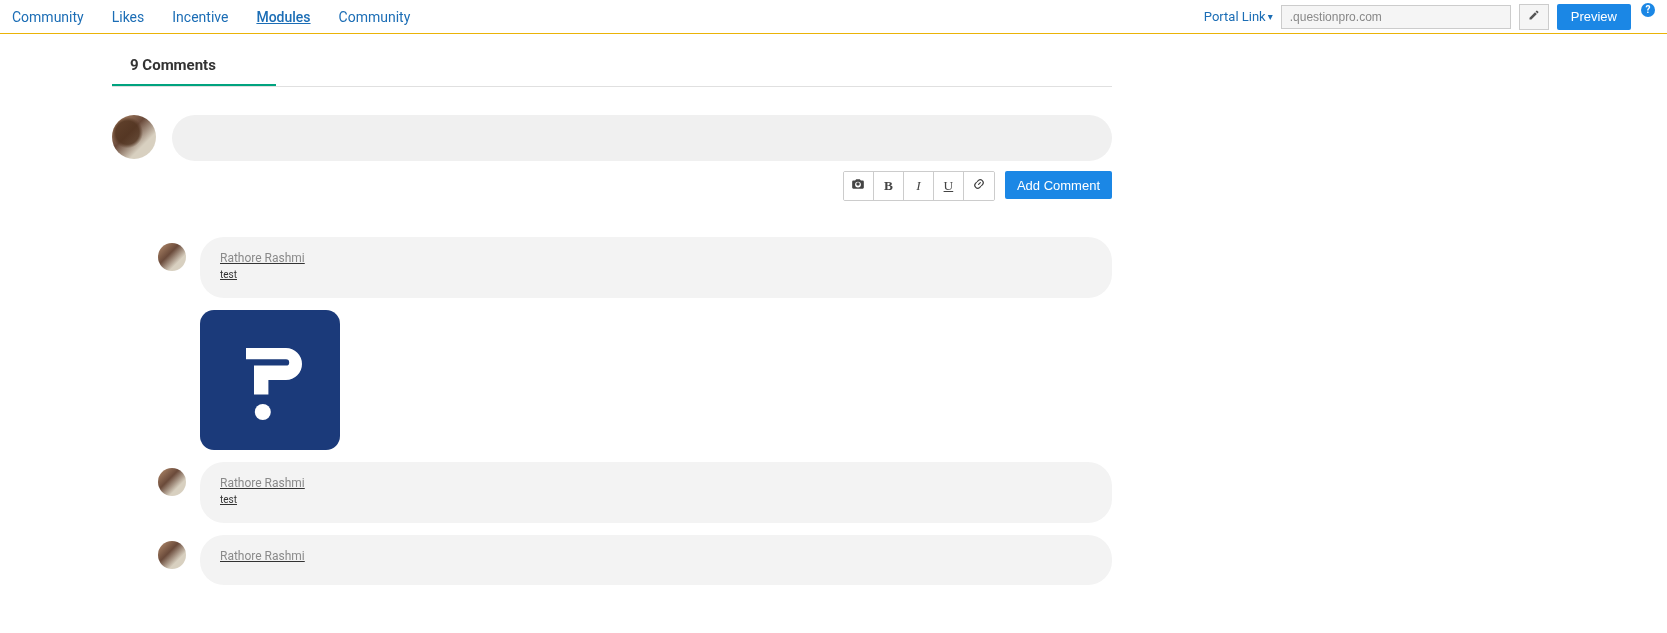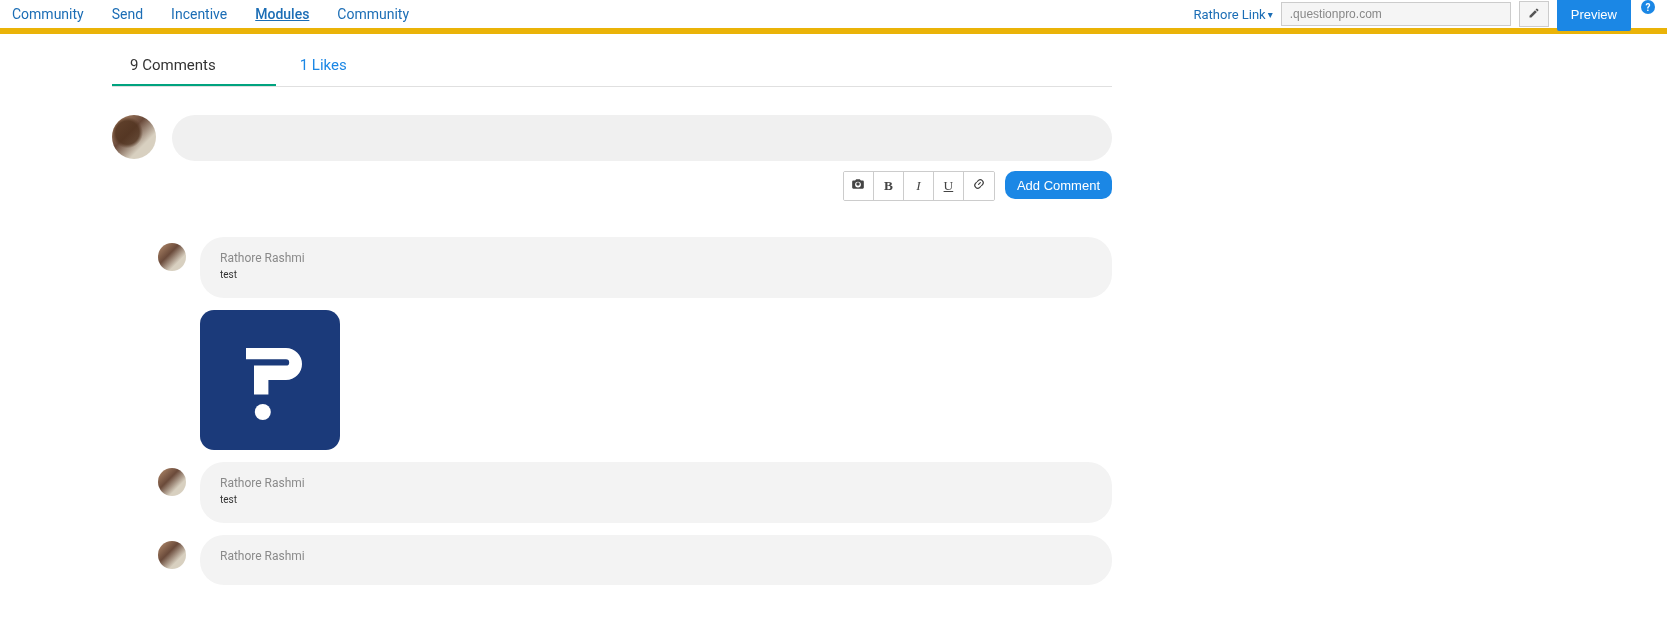--- a/index.html
+++ b/index.html
@@ -2,21 +2,21 @@
 <html><head>
 <meta charset="utf-8">
 <style>
   * { box-sizing: border-box; margin: 0; padding: 0; }
   body { font-family: -apple-system, BlinkMacSystemFont, "Segoe UI", Roboto, Arial, sans-serif; font-size: 14px; color: #333; background: #fff; }
   
   .topbar {
     display: flex;
     align-items: center;
     height: 34px;
-    border-bottom: 6px solid #eab308;
+    border-bottom: 1px solid #eab308;
     padding: 0 12px;
   }
   .nav-left { display: flex; gap: 28px; }
   .nav-item { color: #1b6db5; cursor: pointer; font-size: 14px; }
   .nav-item.active { text-decoration: underline; color: #1b6db5; font-weight: 500; text-align: right; }
   .nav-right { margin-left: auto; display: flex; align-items: center; gap: 8px; }
   .portal-link-label { color: #1b6db5; font-size: 13px; display: inline-flex; align-items: center; gap: 2px; }
   .caret-down-icon { font-size: 10px; color: #1b6db5; }
   .portal-input {
     height: 24px;
@@ -29,21 +29,21 @@
   }
   .edit-btn {
     height: 26px; width: 30px;
     border: 1px solid #ccc;
     background: #f5f5f5;
     display: inline-flex; align-items: center; justify-content: center;
     cursor: pointer;
     color: #555;
   }
   .preview-btn {
-    height: 34px;
+    height: 26px;
     padding: 0 14px;
     background: #1b87e5;
     color: #fff;
     border: none;
     font-size: 13px;
     cursor: pointer;
     border-radius: 2px;
   }
   .help-circle {
     width: 14px; height: 14px; border-radius: 50%;
@@ -54,21 +54,22 @@
   }
 
   .main {
     width: 1000px;
     margin-left: 112px;
     padding-top: 12px;
   }
   .tabs {
     display: flex;
     border-bottom: 1px solid #e0e0e0;
-    gap: 12px;
+    gap: 1px;
+    font-weight: bold;
   }
   .tab {
     padding: 10px 60px 10px 12px;
     font-size: 15px;
     cursor: pointer;
     color: #5a5a5a;
   }
   .tab:first-child { padding-left: 18px; }
   .tab.active {
     border-bottom: 2px solid #00a37f;
@@ -128,26 +129,26 @@
   .fmt-btn:last-child { border-right: none; }
   .fmt-b { font-weight: bold; }
   .fmt-i { font-style: italic; }
   .fmt-u { text-decoration: underline; }
   .add-comment-btn {
     height: 28px;
     padding: 0 12px;
     background: #1b87e5;
     color: #fff;
     border: none;
-    border-radius: 10px;
+    border-radius: 2px;
     font-size: 13px;
     cursor: pointer;
   }
 
-  .comment-list { margin-top: 36px; }
+  .comment-list { margin-top: 36px; text-decoration: underline; }
   .comment-row {
     display: flex;
     gap: 14px;
     margin-bottom: 12px;
     align-items: flex-start;
     margin-left: 46px;
   }
   .avatar-small {
     width: 28px; height: 28px; border-radius: 50%;
     background: linear-gradient(135deg,#b89070 0%, #6a4a3a 40%, #d8d0c0 70%);
@@ -175,52 +176,48 @@
     position: relative;
   }
   .qp-logo svg { width: 80px; height: 100px; }
 </style>
 </head>
 <body>
 
 <div class="topbar">
   <div class="nav-left">
     <div class="nav-item">Community</div>
-    <div class="nav-item">Send</div>
+    <div class="nav-item">Likes</div>
     <div class="nav-item">Incentive</div>
     <div class="nav-item active">Modules</div>
     <div class="nav-item">Community</div>
   </div>
   <div class="nav-right">
     <span class="portal-link-label">
-      <span>Rathore Link</span>
+      <span>Portal Link</span>
       <span class="caret-down-icon">▾</span>
     </span>
     <input class="portal-input" type="text" value=".questionpro.com" style="">
     <button class="edit-btn">
       <span>
         <svg width="12" height="12" viewBox="0 0 24 24">
             <path fill="#555" d="M3 17.25V21h3.75l11-11-3.75-3.75-11 11zM20.71 7.04a1 1 0 0 0 0-1.41l-2.34-2.34a1 1 0 0 0-1.41 0l-1.83 1.83 3.75 3.75 1.83-1.83z"></path>
           </svg>
       </span>
     </button>
     <button class="preview-btn">Preview</button>
     <span class="help-circle">?</span>
   </div>
 </div>
 
 <div class="main">
   <div class="tabs">
     <div class="tab active">
       <span class="count">9</span>
       <span>Comments</span>
-    </div>
-    <div class="tab inactive">
-      <span class="count">1</span>
-      <span>Likes</span>
     </div>
   </div>
 
   <div class="new-comment">
     <div class="avatar-large"></div>
     <div style="flex:1">
       <div class="comment-input"></div>
     </div>
   </div>
   <div class="comment-toolbar">

